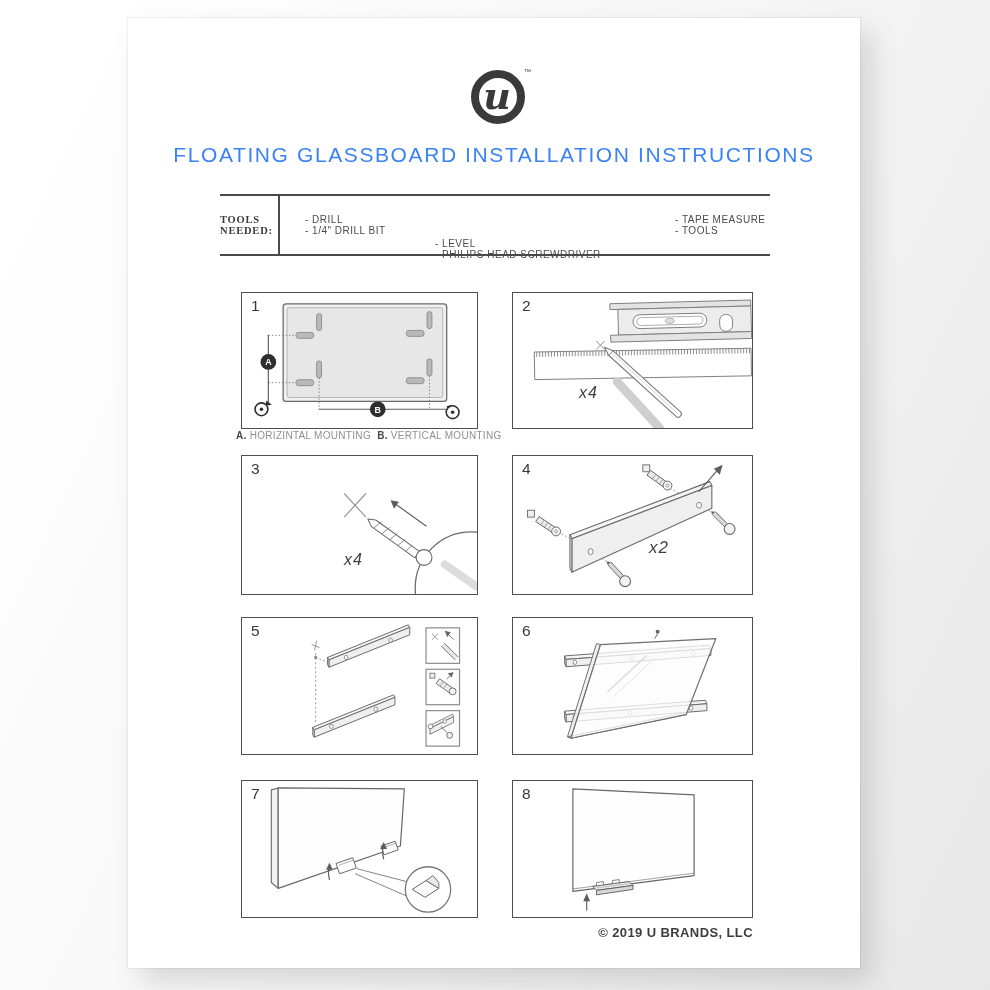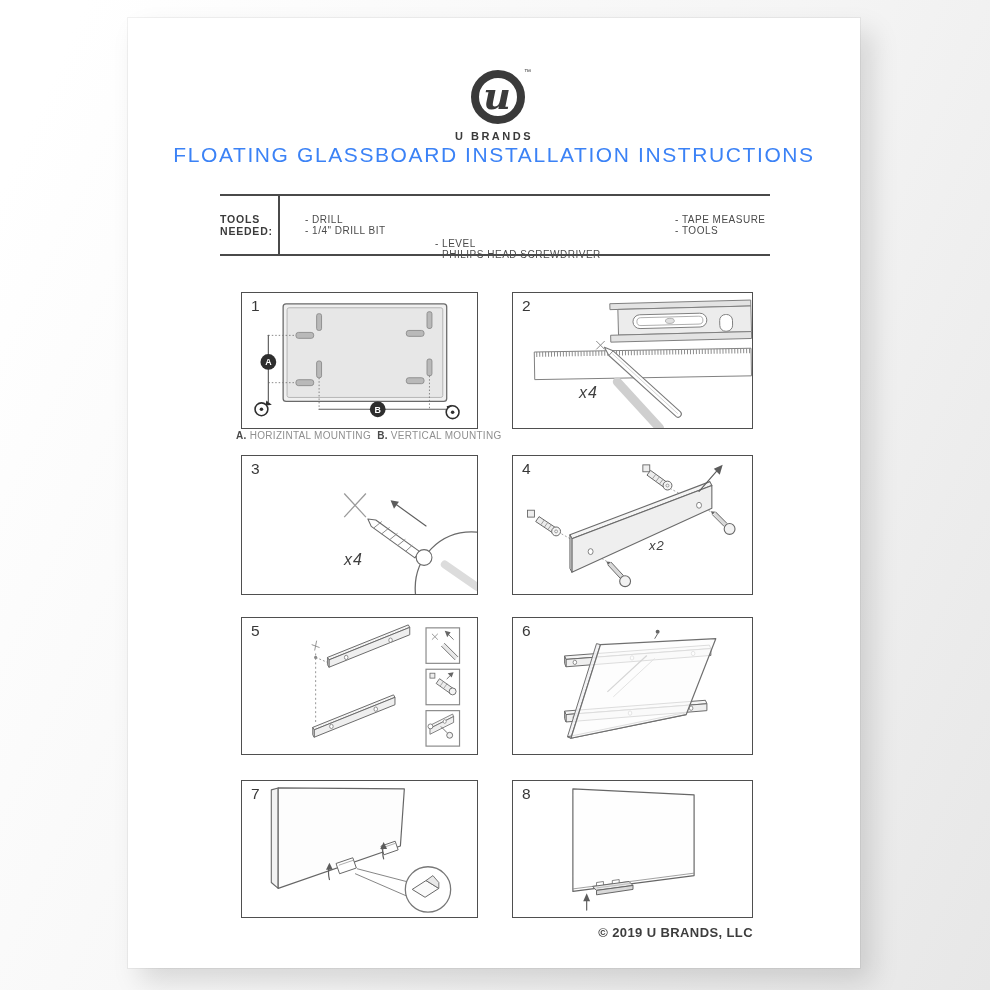--- a/index.html
+++ b/index.html
@@ -12,21 +12,21 @@
   .logo{position:absolute;left:337px;top:44px;width:70px;height:70px;}
   .brand-name{position:absolute;left:0;top:112px;width:100%;text-align:center;
               font-size:11px;font-weight:bold;letter-spacing:2.5px;color:#3a3a3a;}
   
   .title{position:absolute;left:0;top:125px;width:100%;text-align:center;
          font-size:21px;letter-spacing:1.6px;color:#3b82f6;font-weight:normal;}
   
   .tools{position:absolute;left:92px;top:176px;width:550px;height:62px;
          border-top:2px solid #4a4a4a;border-bottom:2px solid #4a4a4a;display:flex;box-sizing:border-box;}
   .tools-label{width:105px;border-right:2px solid #4a4a4a;display:flex;align-items:center;justify-content:center;
-               font-weight:bold;font-size:10.5px;letter-spacing:0.8px;color:#3b3b3b;}
+               font-weight:bold;font-size:10.5px;letter-spacing:0.8px;color:#3b3b3b;font-family:Liberation Serif, serif;}
   .tools-items{flex:1;display:flex;align-items:center;font-size:10px;color:#4a4a4a;letter-spacing:0.5px;}
   .tool-col{display:flex;flex-direction:column;}
   .tool-col.c1{margin-left:25px;width:130px;}
   .tool-col.c2{width:200px;margin-top:48px;}
   .tool-col.c3{width:95px;margin-left:40px;}
   
   .panel{position:absolute;border:1.5px solid #4f4f4f;background:#fff;box-sizing:border-box;}
   .panel svg{position:absolute;left:0;top:0;width:100%;height:100%;}
   .num{position:absolute;left:9px;top:4px;font-size:15.5px;color:#383838;z-index:2;}
   .qty{position:absolute;z-index:2;font-size:16px;color:#3f3f3f;letter-spacing:1px;width:40px;font-style:italic;}
@@ -47,21 +47,20 @@
 <body>
 
 <div class="canvas">
   <div class="sheet">
 
     <svg class="logo" viewBox="0 0 70 70">
       <circle cx="33" cy="35" r="23" fill="none" stroke="#3a3a3a" stroke-width="8"></circle>
       <text x="32" y="47" class="mono-t">u</text>
       <text x="59" y="12" class="tm-t">™</text>
     </svg>
-    <div class="brand-name">U BRANDS</div>
 
     <div class="title">FLOATING GLASSBOARD INSTALLATION INSTRUCTIONS</div>
 
     <div class="tools">
       <div class="tools-label">TOOLS NEEDED:</div>
       <div class="tools-items">
         <div class="tool-col c1">
           <span>- DRILL</span>
           <span>- 1/4" DRILL BIT</span>
         </div>
@@ -175,21 +174,21 @@
               <line x1="157" y1="91" x2="165" y2="84.5"></line>
             <line x1="165" y1="97" x2="172" y2="90.5"></line>
           </g>
           <circle cx="184" cy="103" r="8" fill="#ffffff" stroke="#6a6a6a" stroke-width="1.1"></circle>
         </g>
       </svg>
     </div>
 
     <div class="panel" style="left:384px;top:437px;width:241px;height:140px;">
       <span class="num">4</span>
-      <span class="qty" style="left:136px;top:82px;font-size:13px;">x2</span>
+      <span class="qty" style="left:136px;top:82px;font-size:17px;">x2</span>
       <svg viewBox="0 0 241 140">
         <g stroke="#9a9a9a" stroke-width="0.9" stroke-dasharray="2 2" fill="none">
           <line x1="155" y1="31" x2="185" y2="47"></line>
             <line x1="45" y1="77" x2="75" y2="94"></line>
           <line x1="98" y1="109" x2="79" y2="98"></line>
             <line x1="203" y1="58" x2="189" y2="51"></line>
         </g>
         <g>
           <polygon points="57,80 199,26 201,30 59,84" fill="#f5f5f5" stroke="#6a6a6a" stroke-width="1.1" stroke-linejoin="round"></polygon>
           <polygon points="59,84 201,30 201,53 59,118" fill="#efefef" stroke="#6a6a6a" stroke-width="1.1" stroke-linejoin="round"></polygon>

